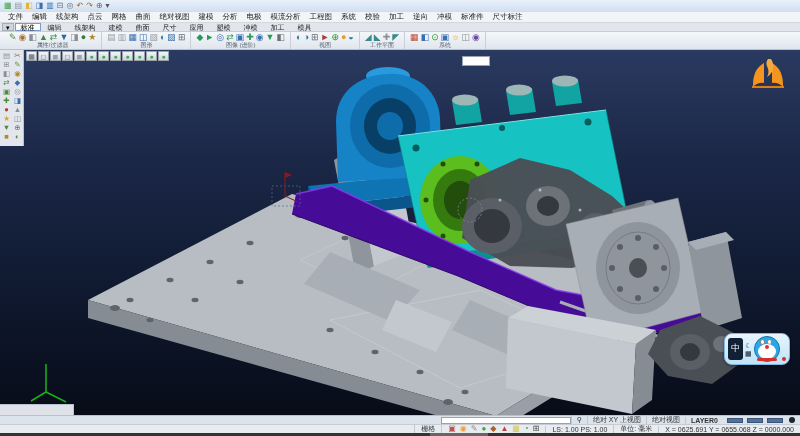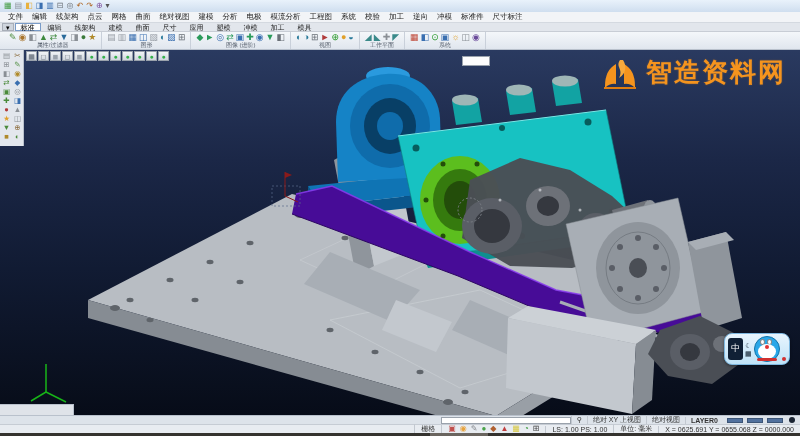--- a/index.html
+++ b/index.html
@@ -401,21 +401,20 @@
 
     <div class="mini-box"></div>
 
     <div class="watermark">
       <svg width="36" height="34" viewBox="0 0 36 34">
         <path d="M3,30 Q3,14 14,8 L14,28 Q8,27 3,32 Z" fill="#f5941e"></path>
         <path d="M33,30 Q33,14 22,8 L22,28 Q28,27 33,32 Z" fill="#f5941e"></path>
         <path d="M18,4 C13,11 22,13 17,22 C24,18 25,10 21,4 Z" fill="#f7a93c"></path>
         <rect x="2" y="31" width="32" height="2" fill="#e07d10"></rect>
       </svg>
-      <span class="wm-text">智造资料网</span>
     </div>
 
     <div class="ime">
       <div class="mode">中</div>
       <div class="tools">
         <span>☾</span>
         <span>▦</span>
       </div>
       <div class="dora">
         <div class="head"></div>

